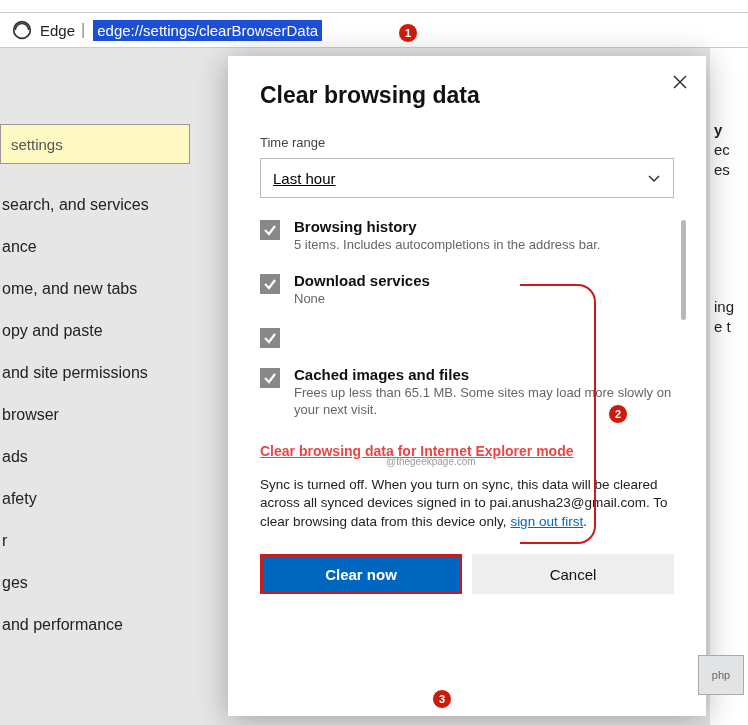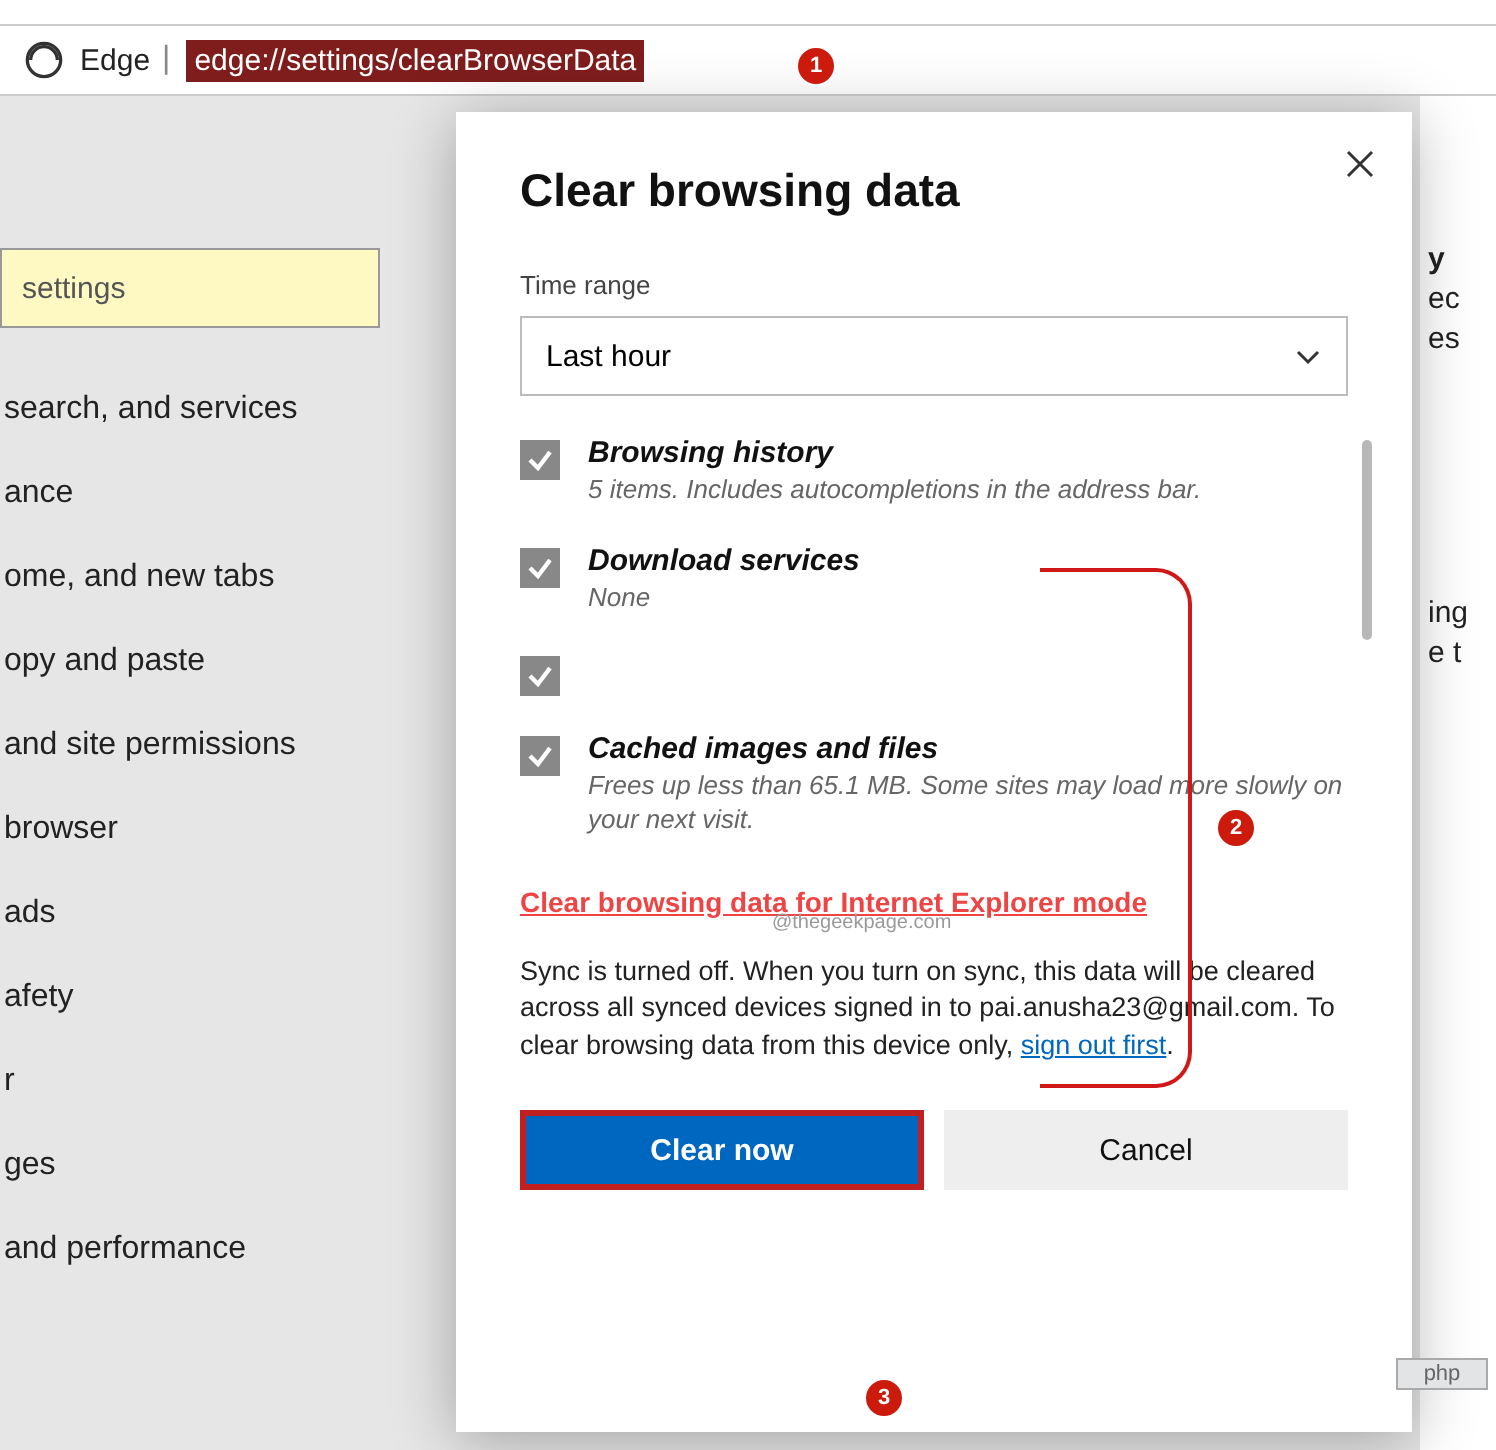--- a/index.html
+++ b/index.html
@@ -2,57 +2,57 @@
 <html><head>
 <meta charset="utf-8">
 <style>
 * { box-sizing: border-box; margin: 0; padding: 0; font-family: "Segoe UI", Arial, sans-serif; }
 body { width: 748px; height: 725px; overflow: hidden; background: #fff; position: relative; }
 
 .addr-bar { position:absolute; top:12px; left:0; right:0; height:36px; background:#fff; display:flex; align-items:center; padding:0 8px; border-top:1px solid #ccc; border-bottom:1px solid #ccc; }
 .edge-icon { width:20px; height:20px; margin:0 8px 0 4px; }
 .addr-label { font-size:15px; color:#222; margin-right:6px; }
 .addr-sep { color:#888; margin-right:8px; }
-.addr-url { background:#7f1d1d; color:#fff; padding:2px 4px; font-size:15px; }
+.addr-url { background:#1d4ed8; color:#fff; padding:2px 4px; font-size:15px; }
 
 .backdrop { position:absolute; top:48px; left:0; right:0; bottom:0; background:#e6e6e6; }
 .sidebar { position:absolute; top:48px; left:0; width:200px; bottom:0; }
 .search-box { margin:76px 0 20px 0; width:190px; height:40px; border:1px solid #999; background:#fef9c3; display:flex; align-items:center; padding:0 10px; color:#555; font-size:15px; }
 .side-item { font-size:16px; color:#222; padding:12px 0 12px 2px; }
 
 .right-slice { position:absolute; top:48px; right:0; width:38px; bottom:0; background:#fff; padding-top:70px; }
 .right-slice div { font-size:15px; color:#222; margin:3px 0 3px 4px; }
 
 .dialog { position:absolute; top:56px; left:228px; width:478px; height:660px; background:#fff; box-shadow:0 4px 30px rgba(0,0,0,0.3); padding:26px 32px 3px 32px; }
 .close-x { position:absolute; top:18px; right:18px; cursor:pointer; }
 .dlg-title { font-size:23px; font-weight:600; color:#111; margin-bottom:26px; }
 .time-label { font-size:13px; color:#444; margin-bottom:8px; }
-.time-select { width:100%; height:40px; border:1px solid #bbb; display:flex; align-items:center; justify-content:space-between; padding:0 12px; font-size:15px; cursor:pointer; }
+.time-select { width:100%; height:40px; border:1px solid #bbb; display:flex; align-items:center; justify-content:space-between; padding:0 12px; font-size:15px; cursor:pointer;text-decoration:underline; }
 .chev { }
 
 .list-wrap { position:relative; margin-top:20px; }
 .scroll-ind { position:absolute; right:-12px; top:2px; width:5px; height:100px; background:#b8b8b8; border-radius:3px; }
-.item { display:flex; gap:14px; margin-bottom:18px;font-style:italic; }
+.item { display:flex; gap:14px; margin-bottom:18px; }
 .cb { width:20px; height:20px; background:#888; display:flex; align-items:center; justify-content:center; flex-shrink:0; margin-top:2px; cursor:pointer; }
 .item-title { font-size:15px; font-weight:600; color:#111; }
 .item-sub { font-size:13px; color:#666; margin-top:2px; line-height:1.3; }
 
 .ie-link { color:#ef4444; text-decoration:underline; font-size:14px; font-weight:600; margin-top:6px; display:inline-block; cursor:pointer; }
 .sync-note { font-size:13.5px; color:#222; margin-top:16px; line-height:1.4; }
 .sync-note a { color:#0067c0; text-decoration:underline; cursor:pointer;text-align:right; }
 
 .btns { display:flex; gap:10px; margin-top:22px; }
 .btn { flex:1; height:40px; display:flex; align-items:center; justify-content:center; font-size:15px; cursor:pointer; border:none; }
 .btn-primary { background:#0067c0; color:#fff; font-weight:600; outline:3px solid #c02020; outline-offset:-3px; }
 .btn-secondary { background:#eee; color:#111; }
 
 .marker { position:absolute; width:20px; height:20px; border-radius:50%; background:#cc1a0d; color:#fff; font-size:11px; font-weight:700; display:flex; align-items:center; justify-content:center; border:1px solid #fff; }
 .bracket { position:absolute; border:2px solid #d01818; border-left:none; }
 .watermark { position:absolute; color:#9a9a9a; font-size:10px; }
-.php-badge { position:absolute; right:4px; bottom:30px; width:46px; height:16px; background:#e2e4e6; color:#666; font-size:11px; display:flex; align-items:center; justify-content:center; border:1px solid #aaa; }
+.php-badge { position:absolute; right:4px; bottom:30px; width:46px; height:40px; background:#e2e4e6; color:#666; font-size:11px; display:flex; align-items:center; justify-content:center; border:1px solid #aaa; }
 </style>
 </head>
 <body>
 
 <div class="addr-bar">
   <svg class="edge-icon" viewBox="0 0 24 24">
       <circle cx="12" cy="12" r="10" fill="none" stroke="#333" stroke-width="2"></circle>
       <path d="M4 12 A8 8 0 0 1 20 12" fill="none" stroke="#333" stroke-width="2"></path>
     </svg>
   <span class="addr-label">Edge</span>

